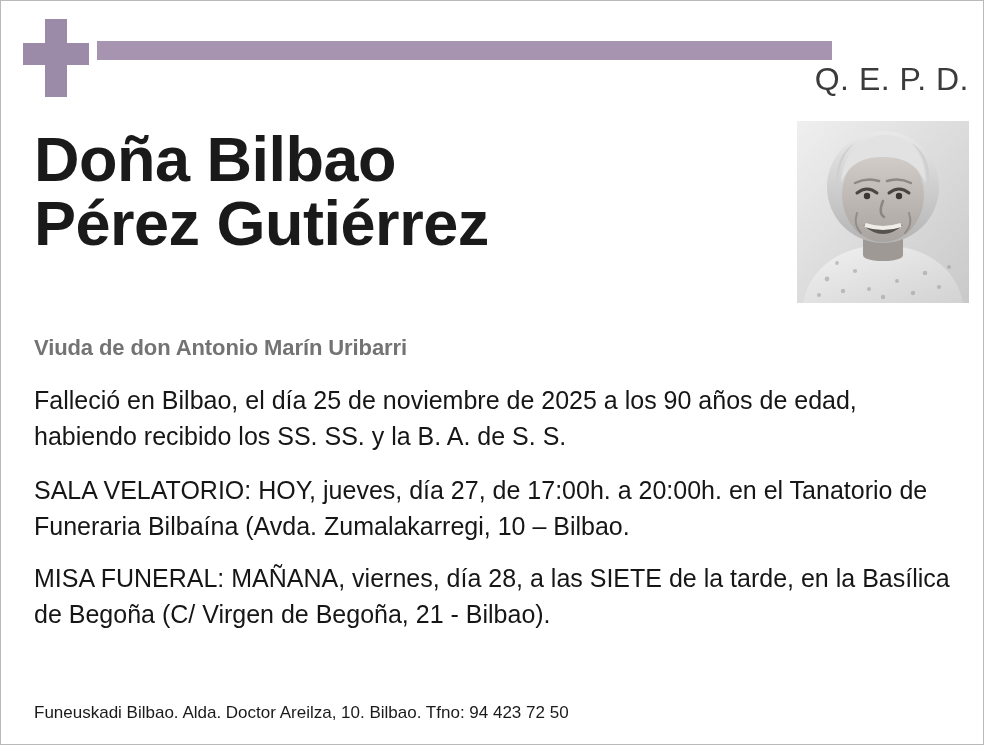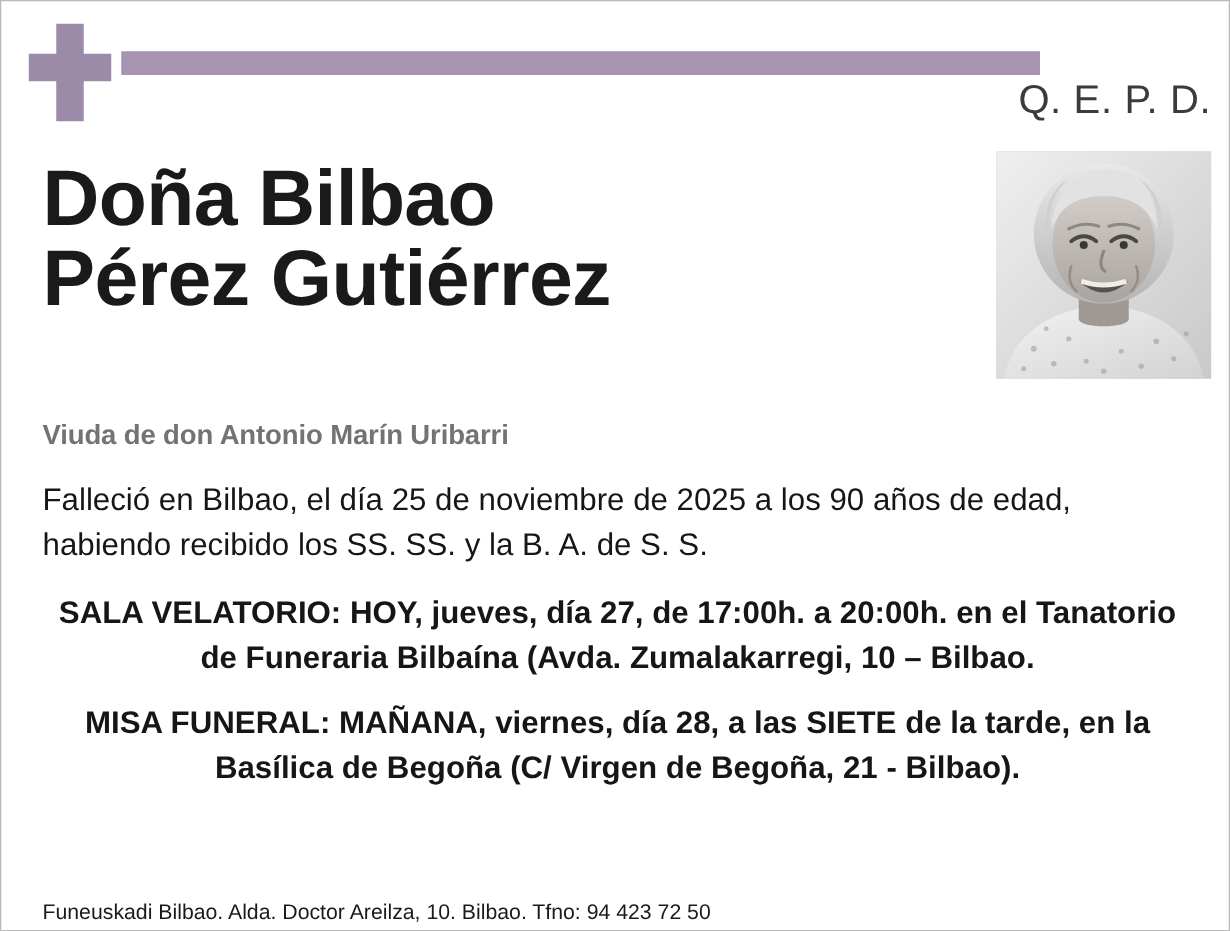--- a/index.html
+++ b/index.html
@@ -109,28 +109,27 @@
     margin: 0 0 22px 0;
     letter-spacing: -0.1px;
   }
   .para {
     font-size: 25px;
     line-height: 1.42;
     color: #161616;
     margin: 0 0 19px 0;
   }
   .para.bold {
-    font-weight: bold;
+    font-weight: normal;
     margin-bottom: 17px;
-    text-align: center;
   }
   .footer-line {
     position: absolute;
     left: 33px;
-    bottom: 4px;
+    bottom: 21px;
     font-size: 17px;
     color: #1a1a1a;
   }
 </style>
 </head>
 <body>
 
 <div class="obituary">
 
   <div class="header">

